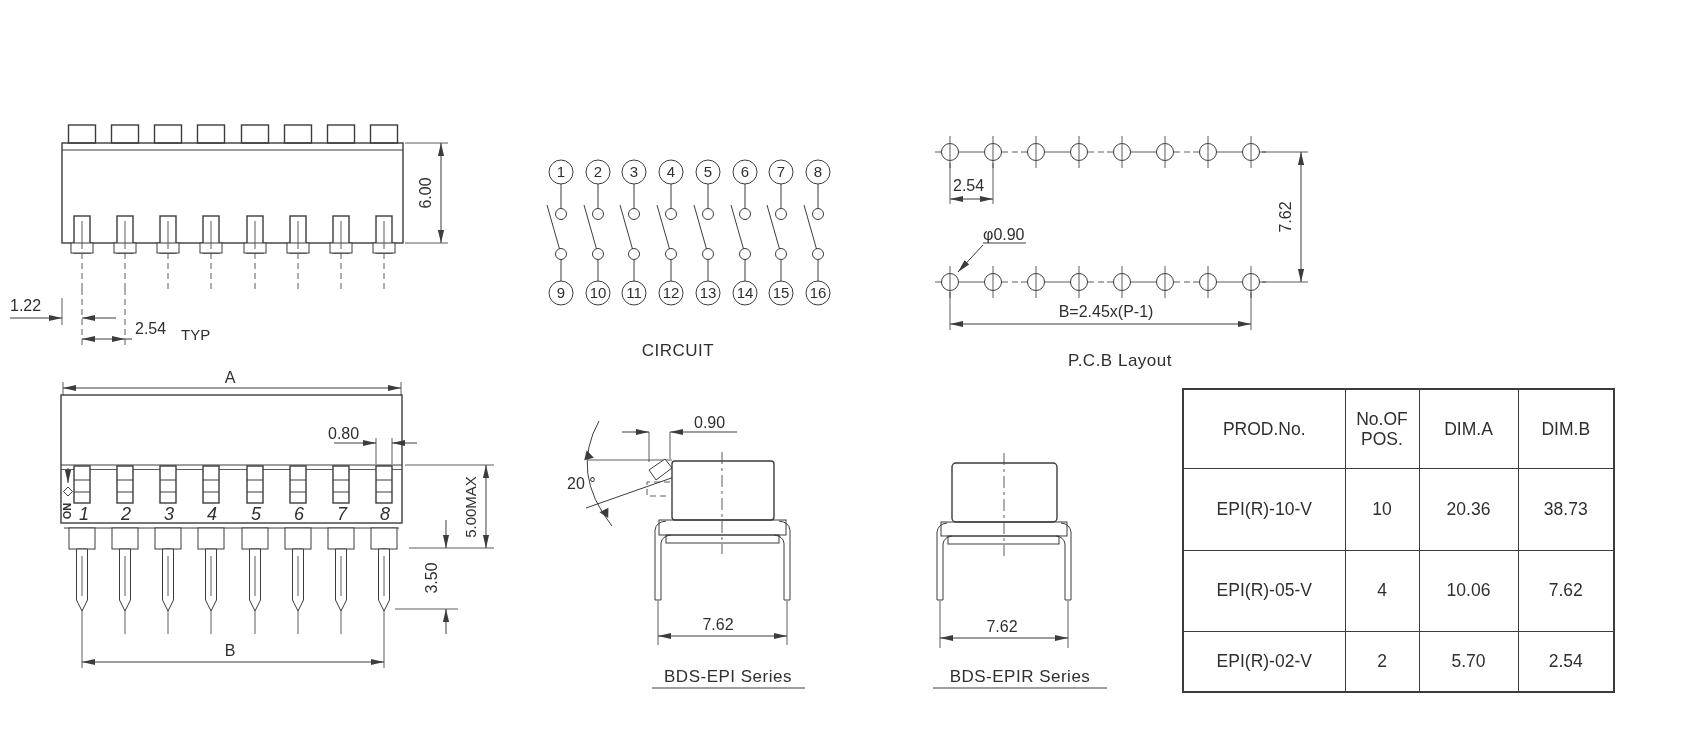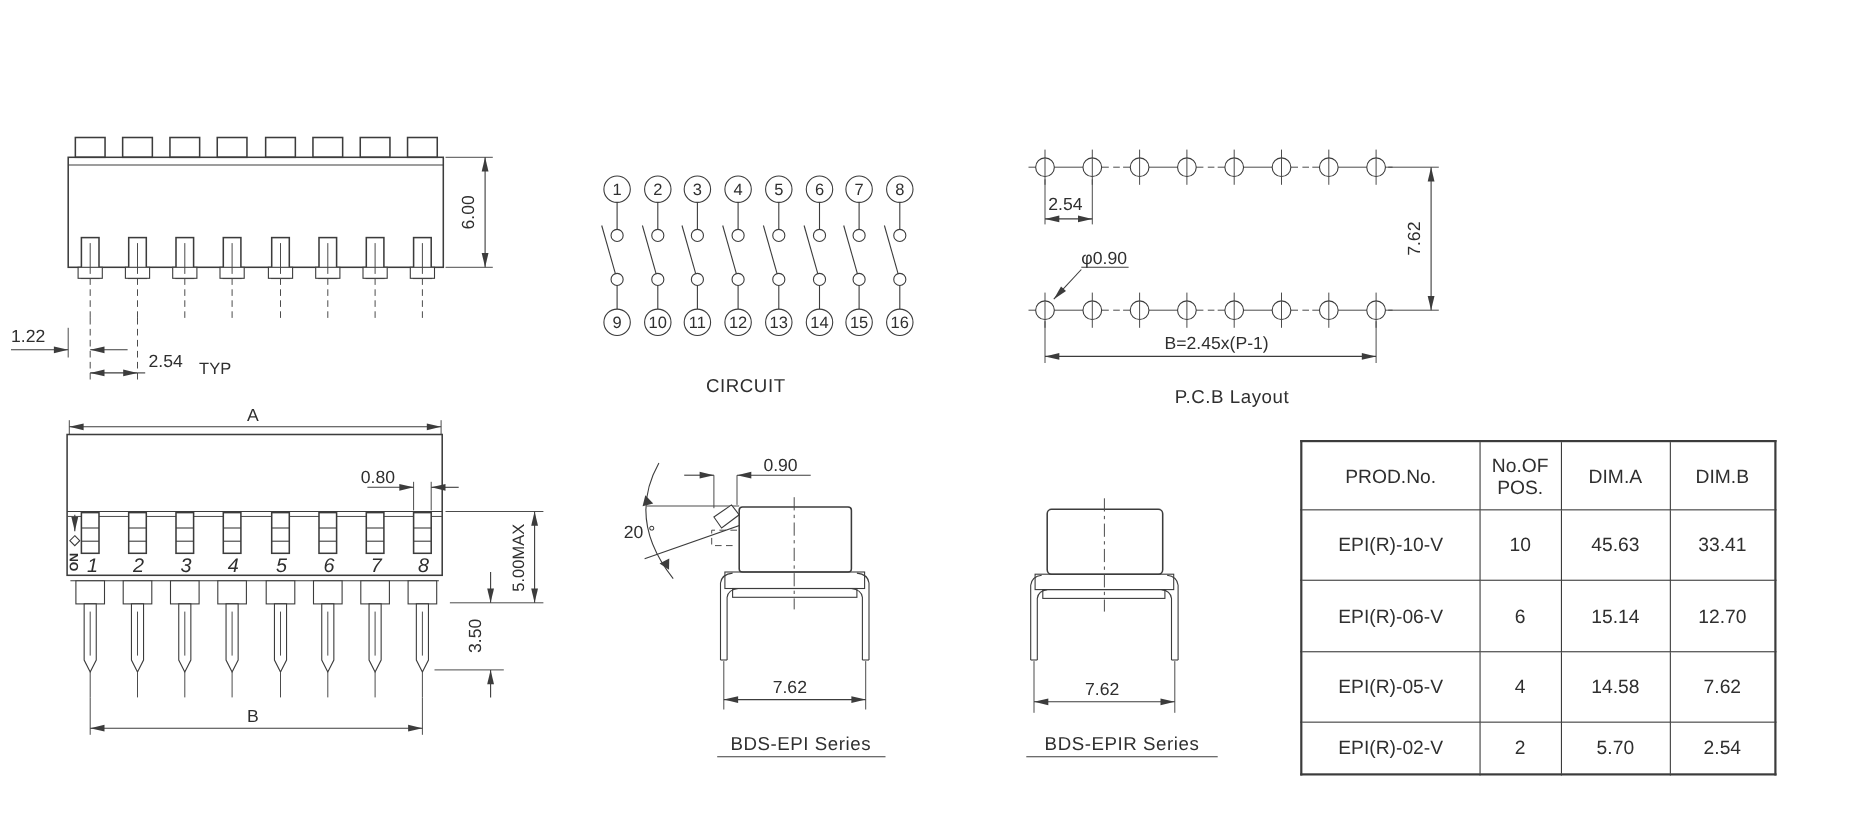--- a/index.html
+++ b/index.html
@@ -17,21 +17,21 @@
   .dimtext{font-size:16px;}
   .small{font-size:15px;}
   .title-label{font-size:17px;letter-spacing:0.5px;}
   .digit{font-size:18px;font-style:italic;}
   .cnum{font-size:15px;}
   
   #spec-table{position:absolute;left:1182px;top:388px;width:431px;height:305px;
       border-collapse:collapse;table-layout:fixed;font-size:17.5px;color:#2f2f2f;}
   #spec-table th,#spec-table td{border:1.5px solid #3c3c3c;text-align:center;vertical-align:middle;
       font-weight:normal;padding:0;}
-  #spec-table{border:2.5px solid #3c3c3c;margin-top:12px;}
+  #spec-table{border:2.5px solid #3c3c3c;}
   #spec-table .c0{width:162px;} #spec-table .c1{width:74px;}
   #spec-table .c2{width:99px;}  #spec-table .c3{width:96px;}
   #spec-table th{white-space:pre-line;line-height:1.15;}
 </style>
 </head>
 <body>
 
 <div id="canvas">
 
 <svg width="1700" height="740" viewBox="0 0 1700 740">
@@ -588,33 +588,27 @@
         <tr style="height:50px;">
     <th>PROD.No.</th>
     <th>No.OF
 POS.</th>
     <th>DIM.A</th>
     <th>DIM.B</th>
   </tr>
   <tr style="height:51px;padding-left:44px;">
     <td>EPI(R)-10-V</td>
     <td>10</td>
-    <td>45.63</td>
-    <td>33.41</td>
-  </tr>
-  <tr style="height:51px;">
-    <td>EPI(R)-06-V</td>
-    <td>6</td>
-    <td>15.14</td>
-    <td>12.70</td>
+    <td>20.36</td>
+    <td>38.73</td>
   </tr>
   <tr style="height:51px;">
     <td>EPI(R)-05-V</td>
     <td>4</td>
-    <td>14.58</td>
+    <td>10.06</td>
     <td>7.62</td>
   </tr>
   <tr style="height:38px;">
     <td>EPI(R)-02-V</td>
     <td>2</td>
     <td>5.70</td>
     <td>2.54</td>
   </tr>
 </tbody>
     </table>

